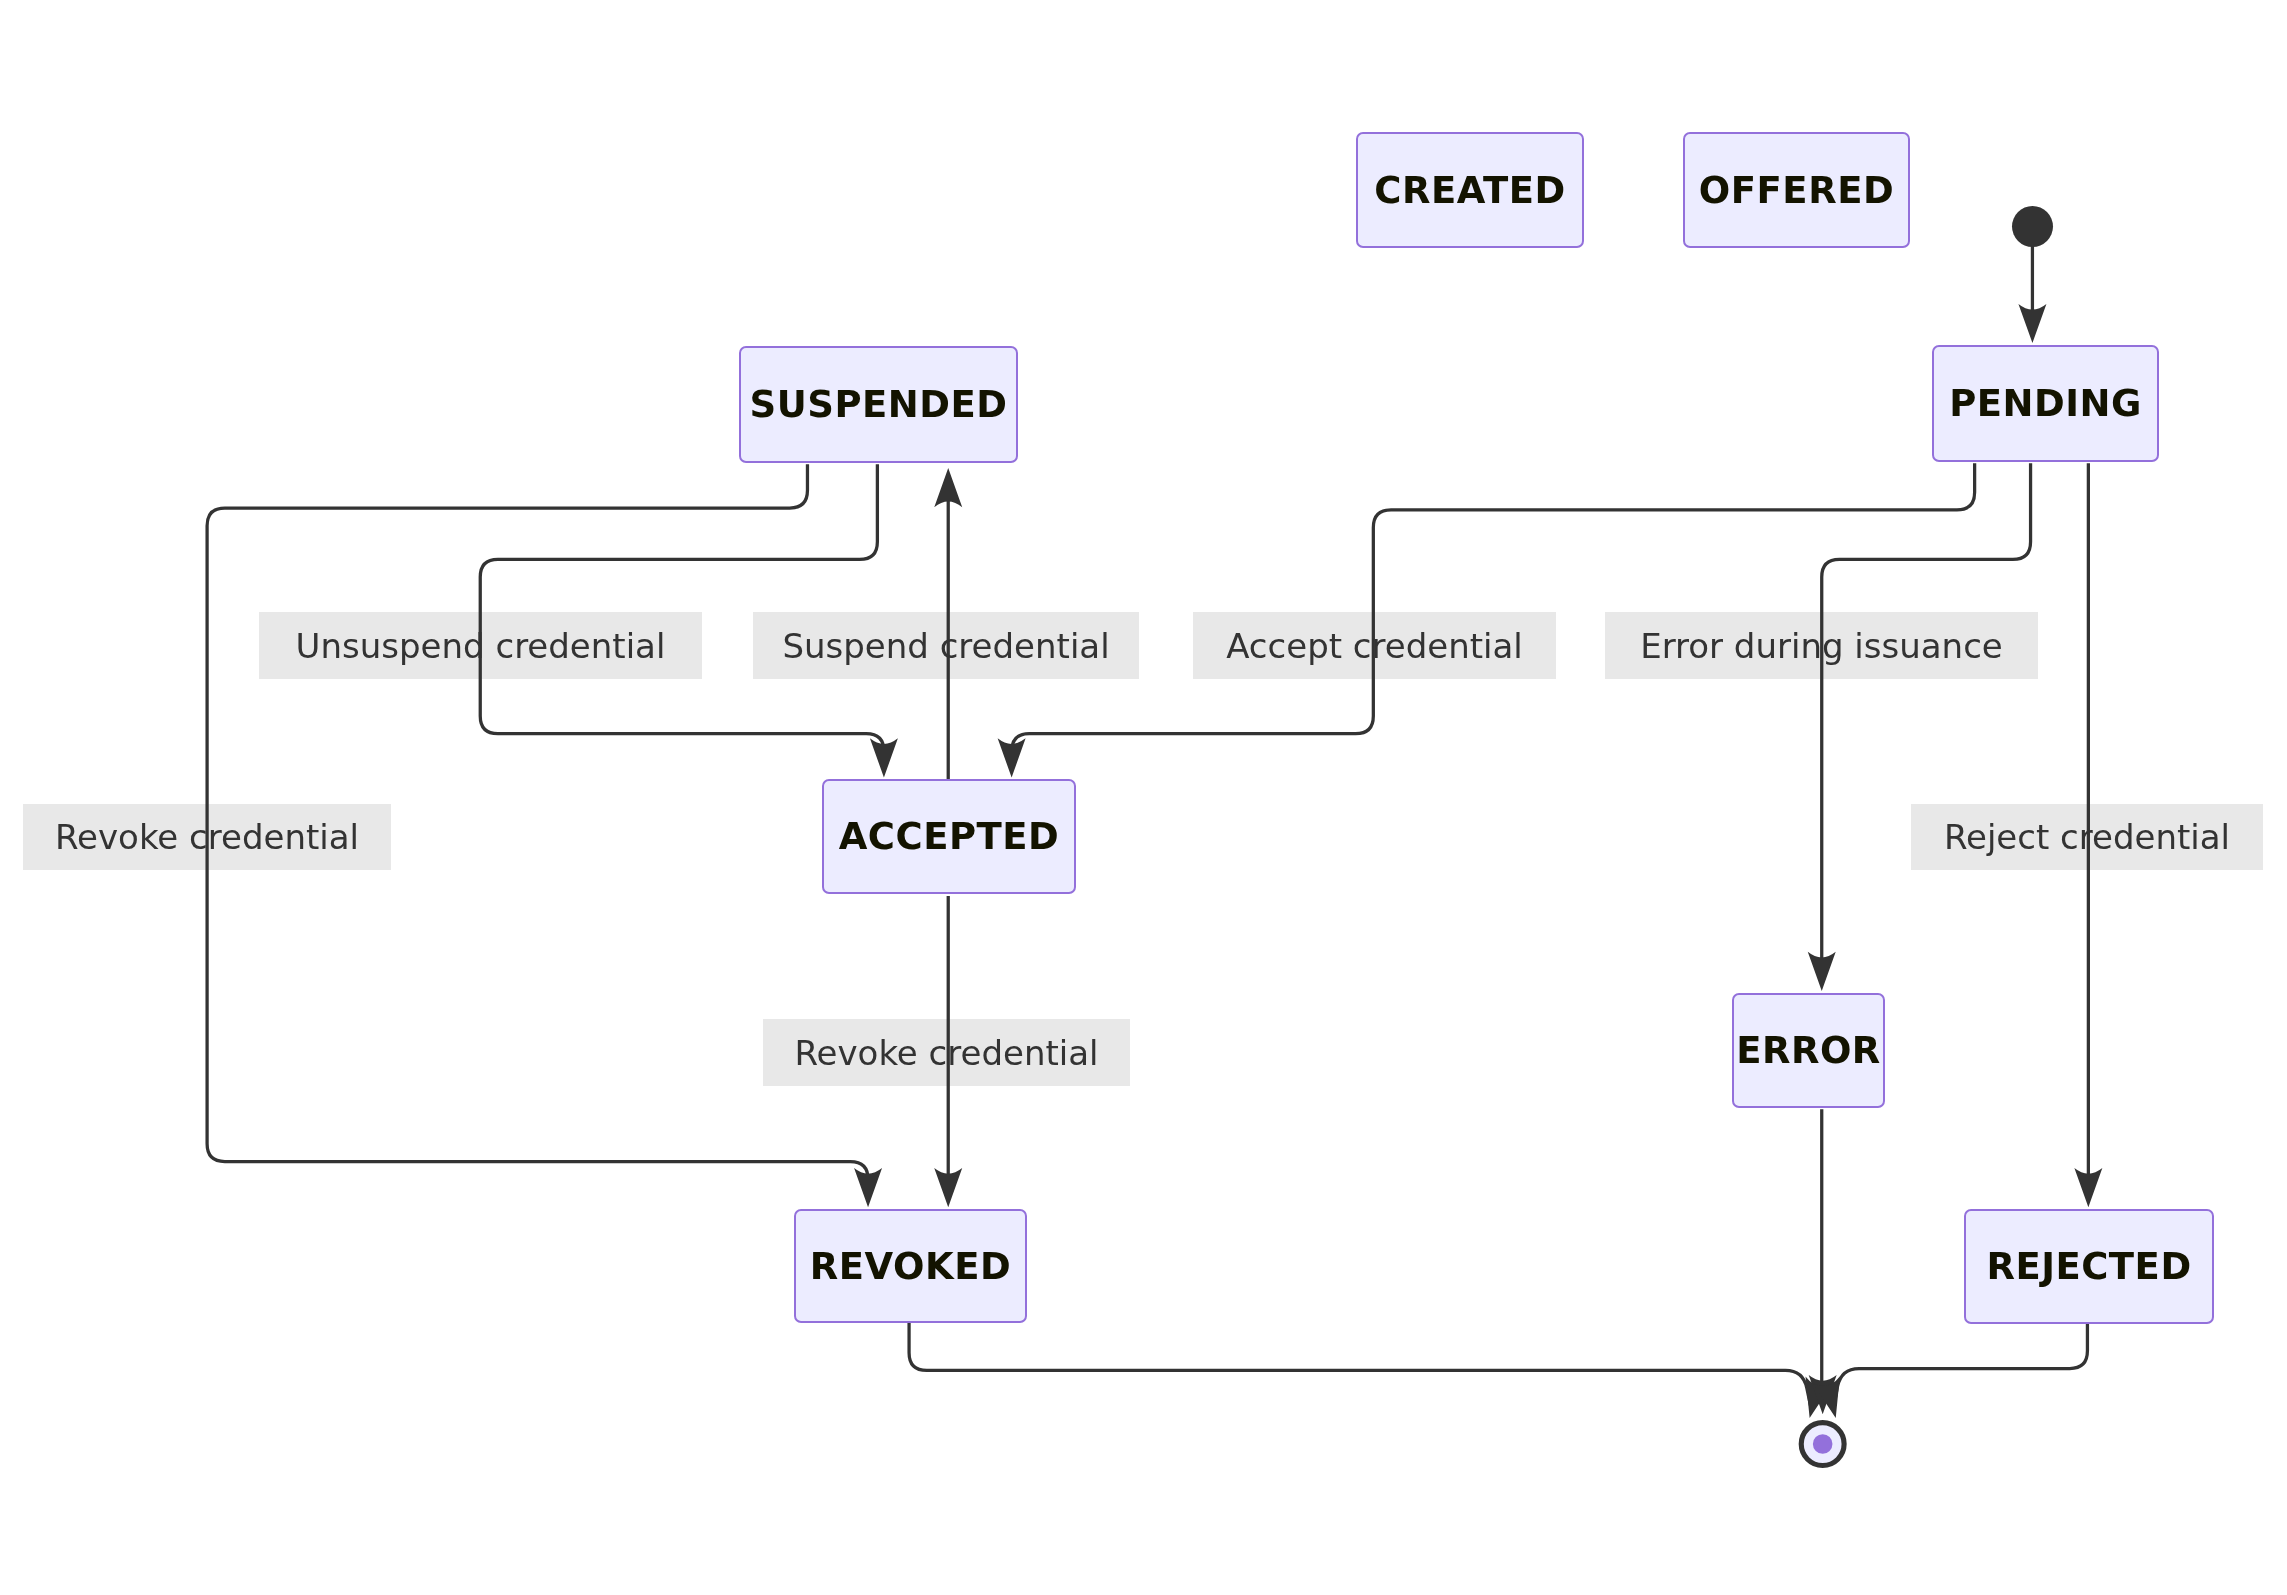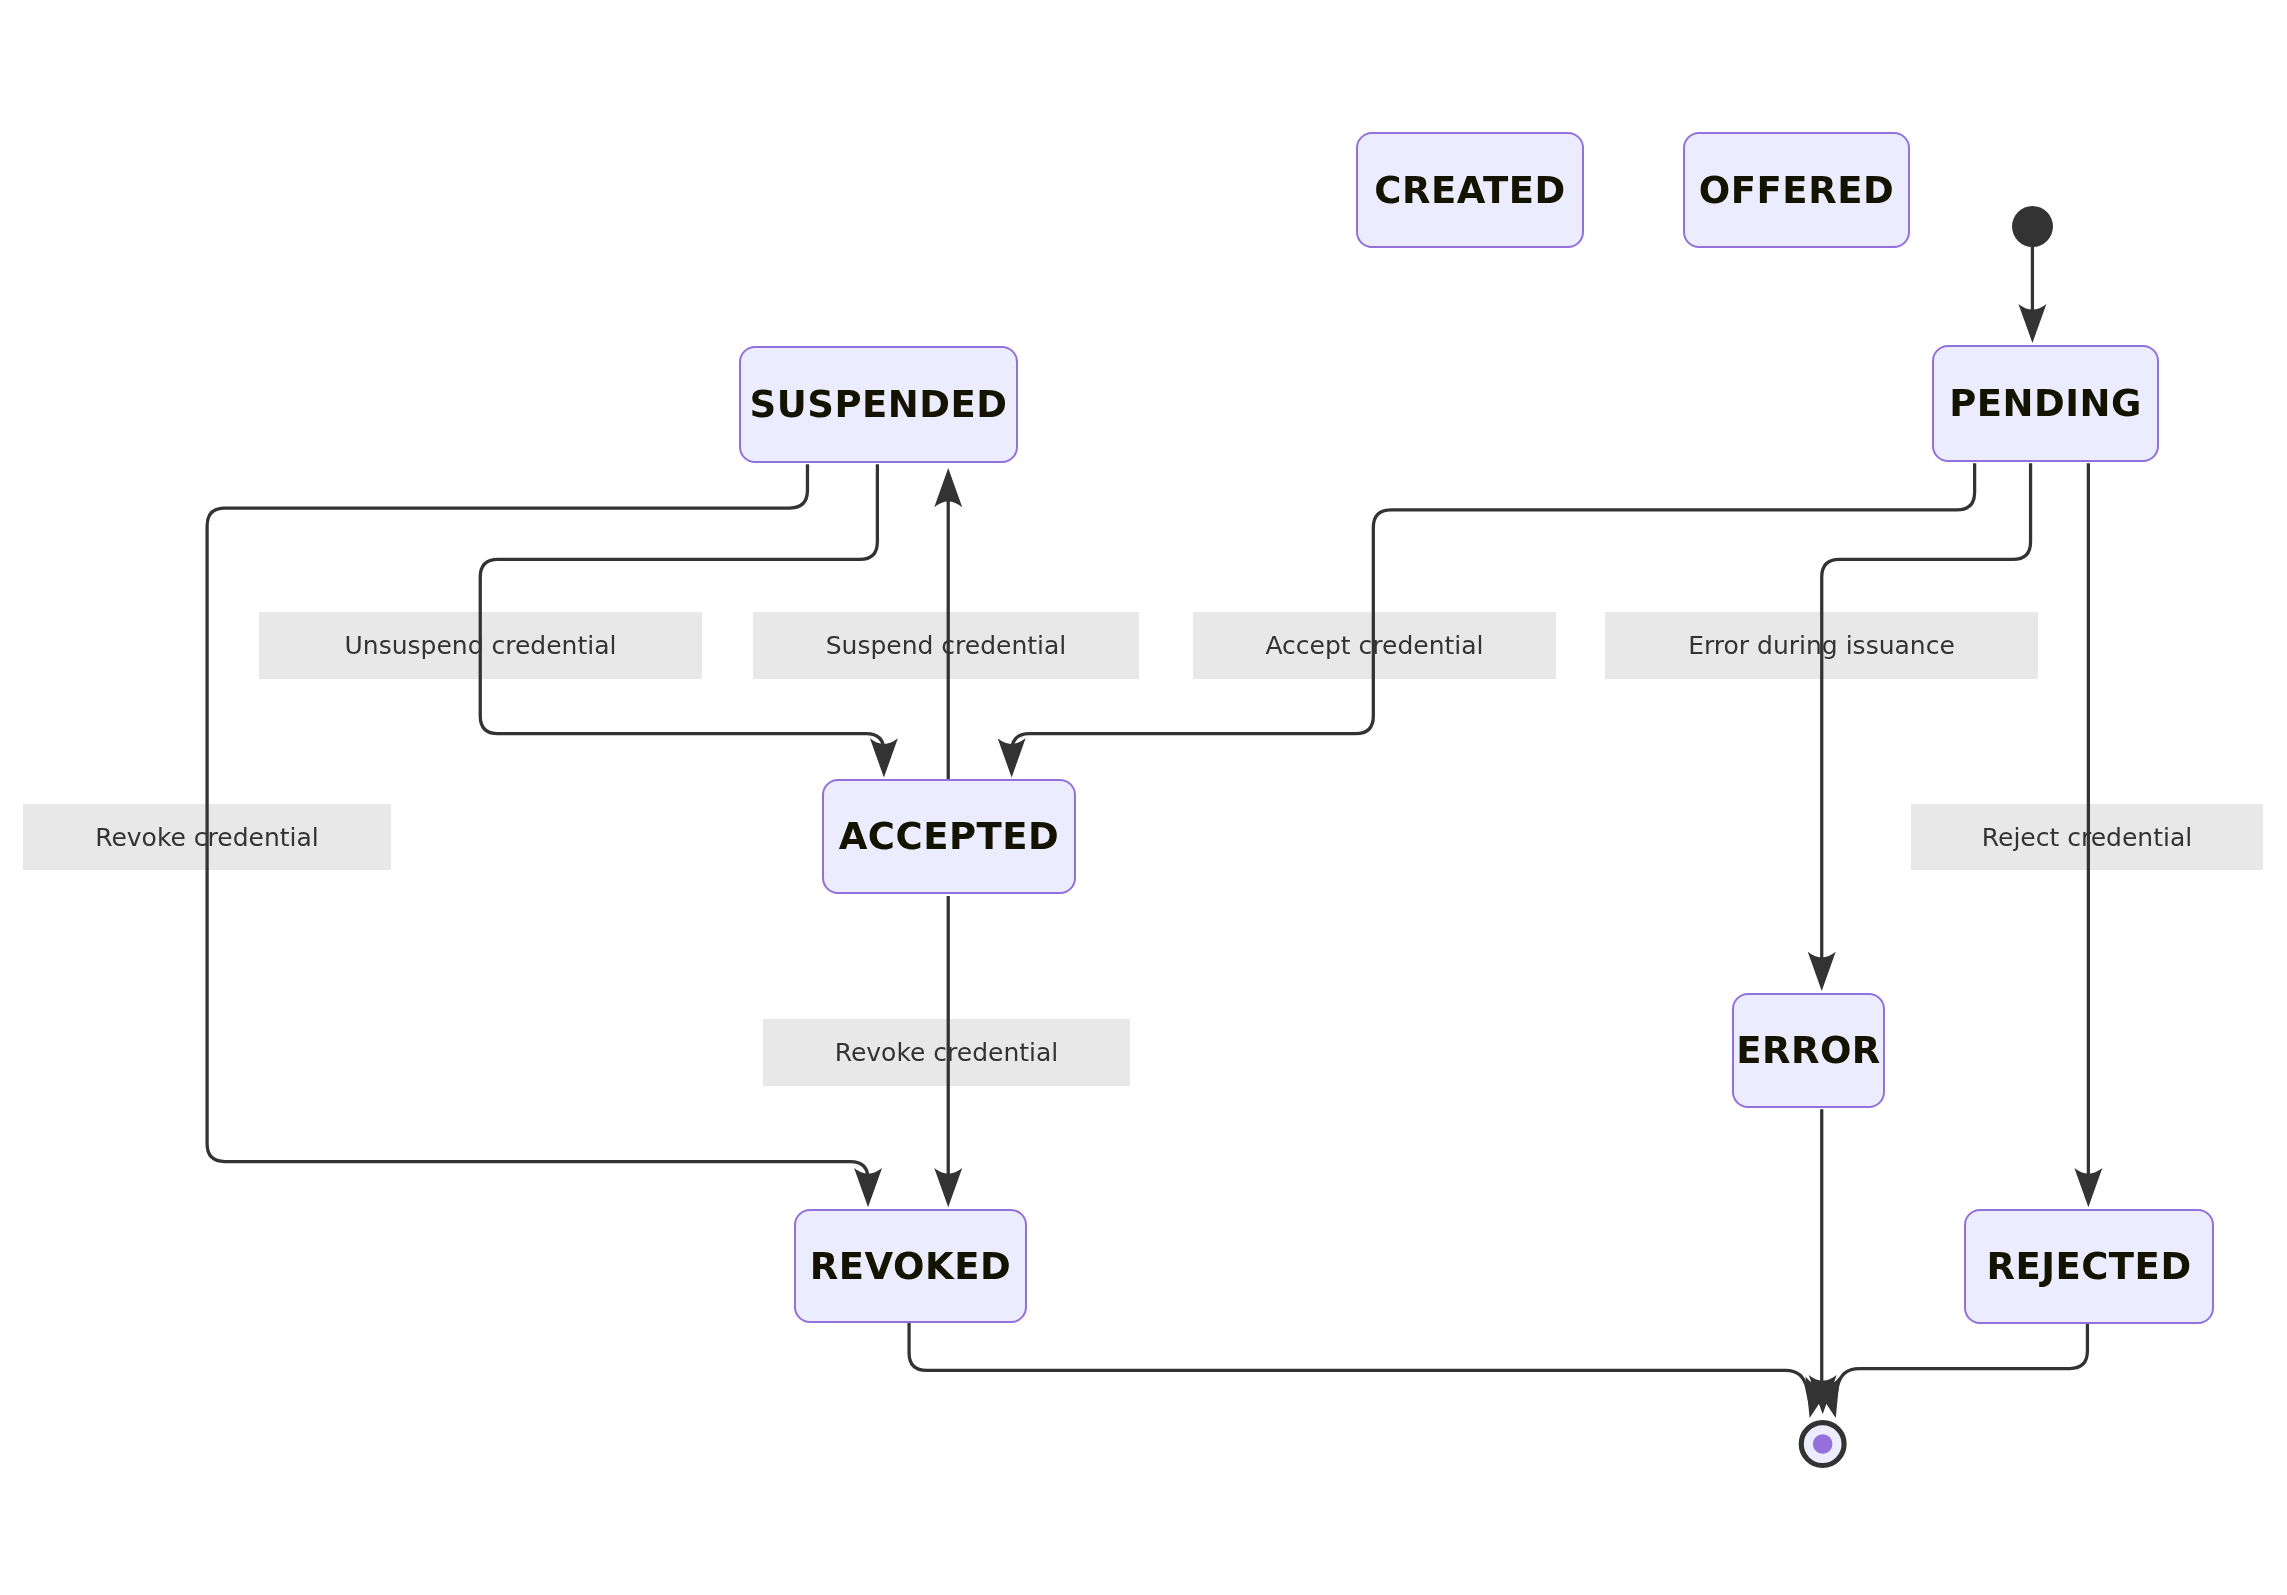--- a/index.html
+++ b/index.html
@@ -8,39 +8,39 @@
     width: 2288px;
     height: 1596px;
     background: #ffffff;
     font-family: "DejaVu Sans", "Liberation Sans", sans-serif;
     overflow: hidden;
   }
   .state-node {
     position: absolute;
     background: #ECECFF;
     border: 2.8px solid #9370DB;
-    border-radius: 16px;
+    border-radius: 7px;
     display: flex;
     align-items: center;
     justify-content: center;
     color: #131300;
     font-size: 37px;
     font-weight: 600;
     letter-spacing: 0.5px;
     box-sizing: border-box;
     z-index: 3;
   }
   .edge-label {
     position: absolute;
     background: #e8e8e8;
     display: flex;
     align-items: center;
     justify-content: center;
     color: #333333;
-    font-size: 25px;
+    font-size: 34px;
     font-weight: 400;
     box-sizing: border-box;
     white-space: nowrap;
   }
   .edge-label span { position: relative; z-index: 2; }
   .edges-svg {
     position: absolute;
     left: 0; top: 0;
     width: 2288px;
     height: 1596px;

